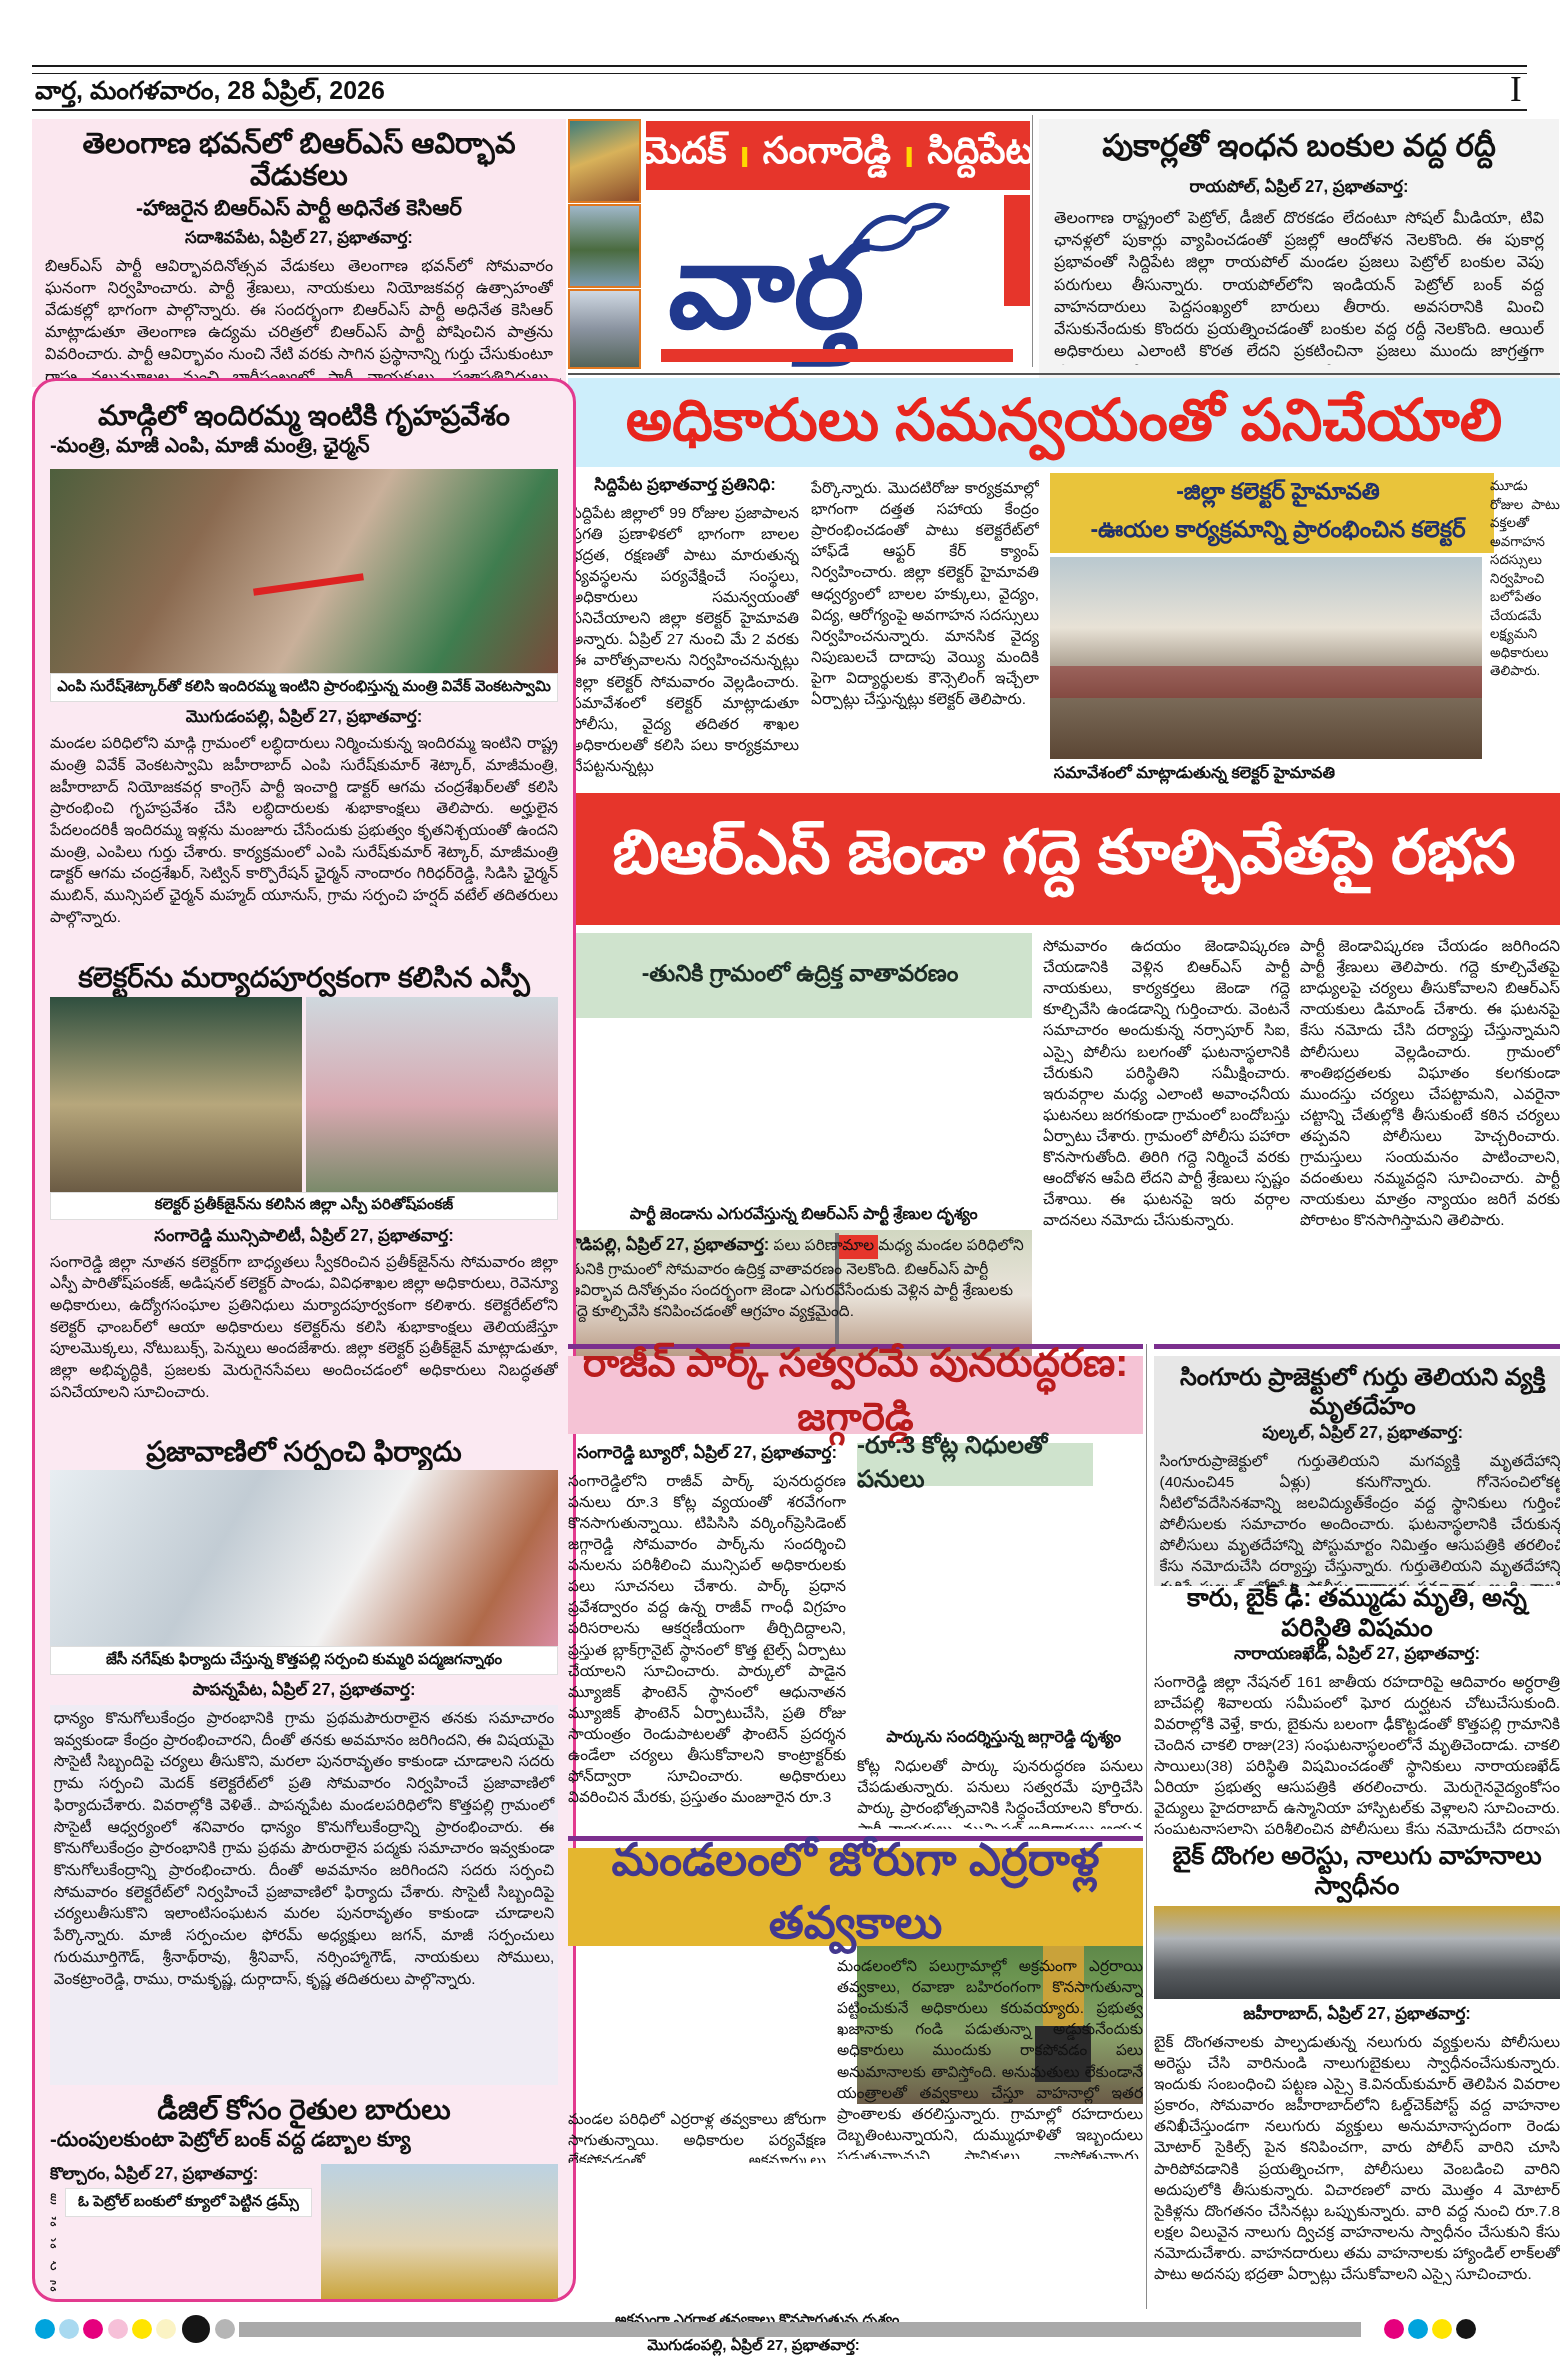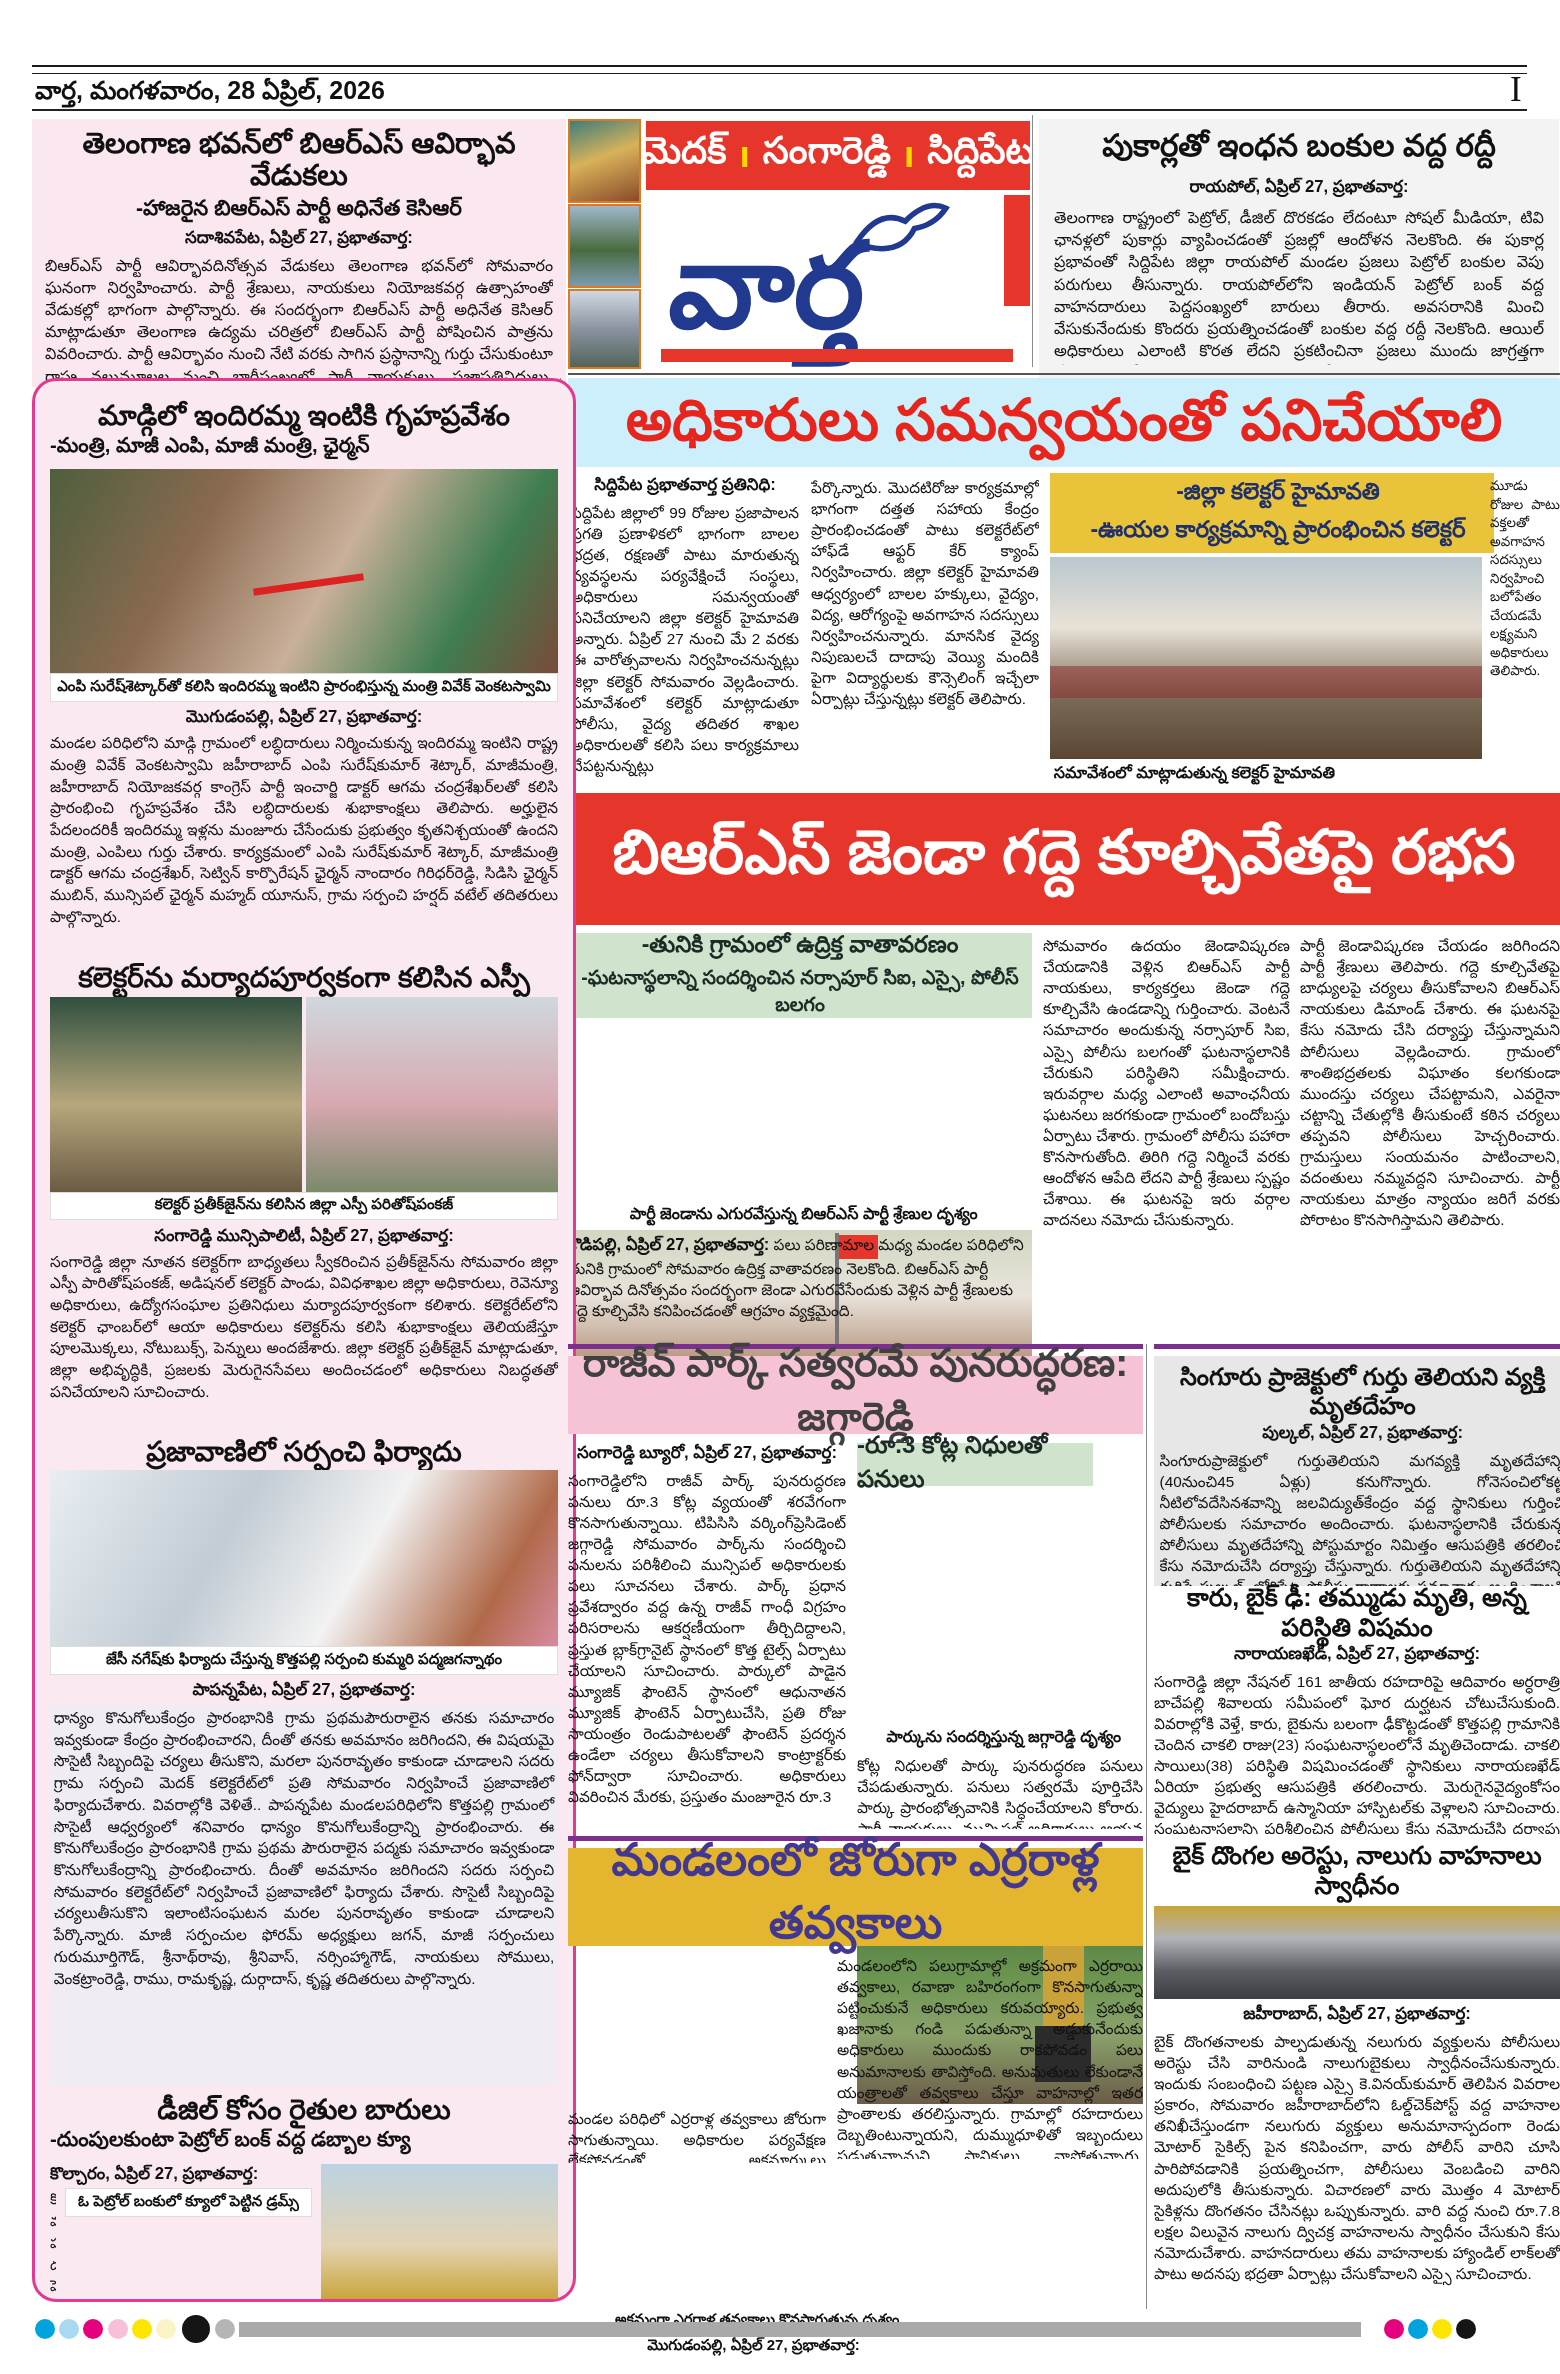--- a/index.html
+++ b/index.html
@@ -32,21 +32,21 @@
            display:flex;align-items:center;justify-content:center;}
   .greenbox{background:#cfe3cd;color:#1c2b25;font-weight:bold;font-size:23px;
             display:flex;flex-direction:column;justify-content:center;text-align:center;gap:3.7px;}
   
   .pinkbox{background:#fbe9f2;border:3.7px solid #e23a8e;border-radius:24px;padding:13px 15px;overflow:hidden;}
   .sub-title{font-weight:bold;font-size:28px;text-align:center;line-height:1.15;margin:5.6px 0 1.9px;}
   .sub-sub{font-weight:bold;font-size:20.4px;text-align:left;margin:1.9px 0 7.4px;}
   .pink-dl{font-weight:bold;font-size:16.7px;text-align:center;margin:5.6px 0 1.9px;}
   .pink-body{font-size:15.3px;line-height:1.42;text-align:justify;}
   
-  .pinkband{background:#f5c3d5;color:#404040;font-weight:bold;font-size:39px;
+  .pinkband{background:#f5c3d5;color:#b91c1c;font-weight:bold;font-size:39px;
             display:flex;align-items:center;justify-content:center;}
   .greenstrip{background:#cfe3cd;color:#1c2b25;font-weight:bold;font-size:24px;
               display:flex;align-items:center;justify-content:center;}
   .goldband{background:#e4b62f;color:#43388f;font-weight:bold;font-size:45px;
             display:flex;align-items:center;justify-content:center;}
   .lavbox{background:#d9d0e8;color:#221f55;font-weight:bold;font-size:22px;
           display:flex;flex-direction:column;justify-content:center;text-align:center;gap:3.7px;padding:7.4px;}
   
   .rc-hl{font-weight:bold;font-size:24px;text-align:center;line-height:1.2;}
   .graybox{background:#e7e7e7;padding:7.4px 5.6px 3.7px;}
@@ -114,21 +114,20 @@
   <div class="abs photo" style="left:1050px;top:557px;width:432px;height:202px;background:linear-gradient(180deg,#b9c8cf 0%,#e8e2d6 35%,#7a6a58 70%,#5b4634 100%);">
     <div class="abs" style="left:0;top:109px;width:100%;height:32px;background:#8c2f2f;opacity:.55;"></div>
   </div>
   <div class="abs cap" style="left:1050px;top:761px;width:432px;">సమావేశంలో మాట్లాడుతున్న కలెక్టర్ హైమావతి</div>
   <div class="abs just body-txt" style="left:1490px;top:477px;width:70px;height:306px;font-size:13.4px;">మూడు రోజుల పాటు వక్తలతో అవగాహన సదస్సులు నిర్వహించి బలోపేతం చేయడమే లక్ష్యమని అధికారులు తెలిపారు.</div>
 
   <div class="abs redband ctr" style="left:568px;top:793px;width:992px;height:132px;">బిఆర్ఎస్ జెండా గద్దె కూల్చివేతపై రభస</div>
 
   <div class="abs greenbox" style="left:568px;top:933px;width:464px;height:85px;">
     <span>-తునికి గ్రామంలో ఉద్రిక్త వాతావరణం</span>
-    <span style="font-size:19.5px;">-ఘటనాస్థలాన్ని సందర్శించిన నర్సాపూర్ సిఐ, ఎస్సై, పోలీస్ బలగం</span>
   </div>
   <div class="abs photo" style="left:568px;top:1022px;width:464px;height:178px;background:linear-gradient(180deg,#cfd6bf 0%,#e9e3da 40%,#b99a84 75%,#9a7a62 100%);">
     <div class="abs" style="left:267px;top:9.3px;width:3.7px;height:111px;background:#777;"></div>
     <div class="abs" style="left:271px;top:11px;width:39px;height:24px;background:#e6352b;"></div>
   </div>
   <div class="abs cap ctr" style="left:568px;top:1202px;width:464px;">పార్టీ జెండాను ఎగురవేస్తున్న బిఆర్ఎస్ పార్టీ శ్రేణుల దృశ్యం</div>
   <div class="abs" style="left:568px;top:1234px;width:464px;height:104px;overflow:hidden;">
     <span class="dl">కౌడిపల్లి, ఏప్రిల్ 27, ప్రభాతవార్త:</span>
     <span class="body-txt just" style="display:inline;font-size:15.3px;">పలు పరిణామాల మధ్య మండల పరిధిలోని తునికి గ్రామంలో సోమవారం ఉద్రిక్త వాతావరణం నెలకొంది. బిఆర్ఎస్ పార్టీ ఆవిర్భావ దినోత్సవం సందర్భంగా జెండా ఎగురవేసేందుకు వెళ్లిన పార్టీ శ్రేణులకు గద్దె కూల్చివేసి కనిపించడంతో ఆగ్రహం వ్యక్తమైంది.</span>
   </div>

